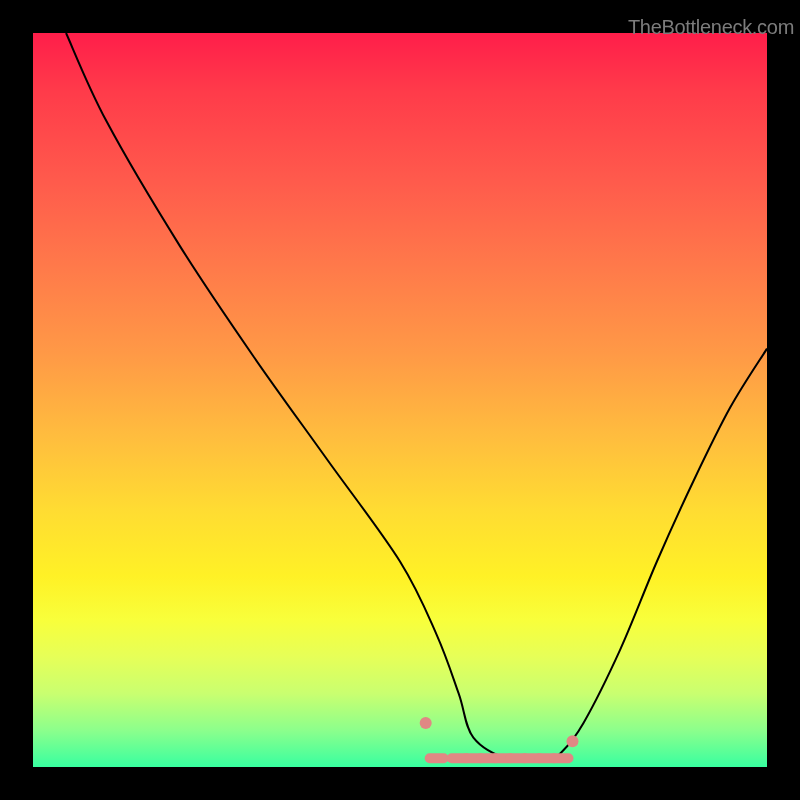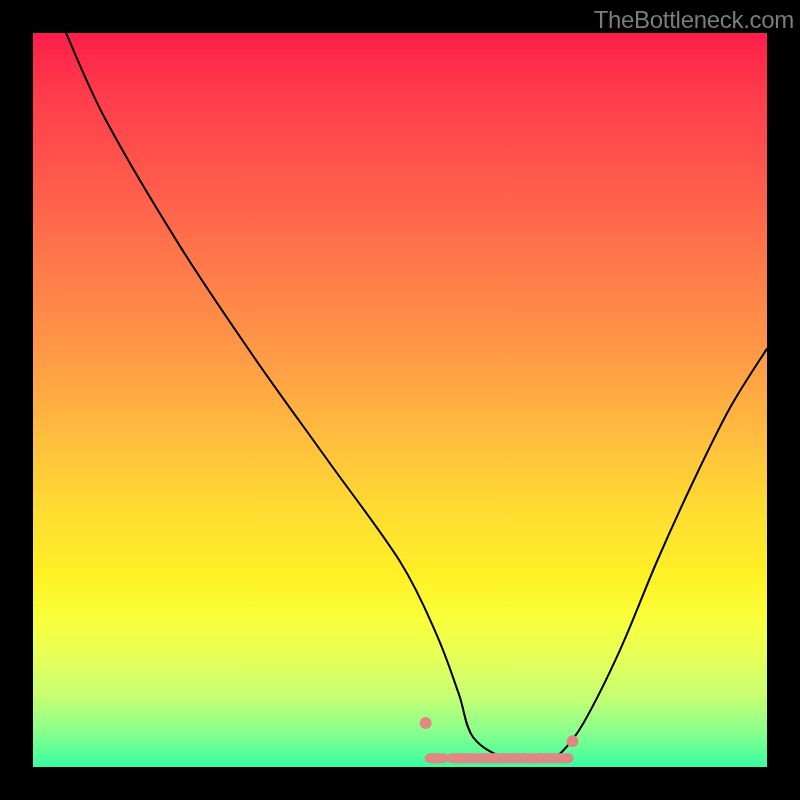--- a/index.html
+++ b/index.html
@@ -36,24 +36,24 @@
       #fff126 74%,
       #f8ff3b 80%,
       #e6ff58 85%,
       #c9ff70 90%,
       #8cff8c 95%,
       #38ffa0 100%
     );
   }
   .watermark {
     position: absolute;
-    top: 6px;
+    top: 16px;
     right: 6px;
     color: #7c7c7c;
-    font-size: 24px;
+    font-size: 20px;
     font-weight: 400;
     letter-spacing: -0.3px;
     user-select: none;
   }
   svg.overlay {
     position: absolute;
     inset: 0;
     width: 800px;
     height: 800px;
     pointer-events: none;

